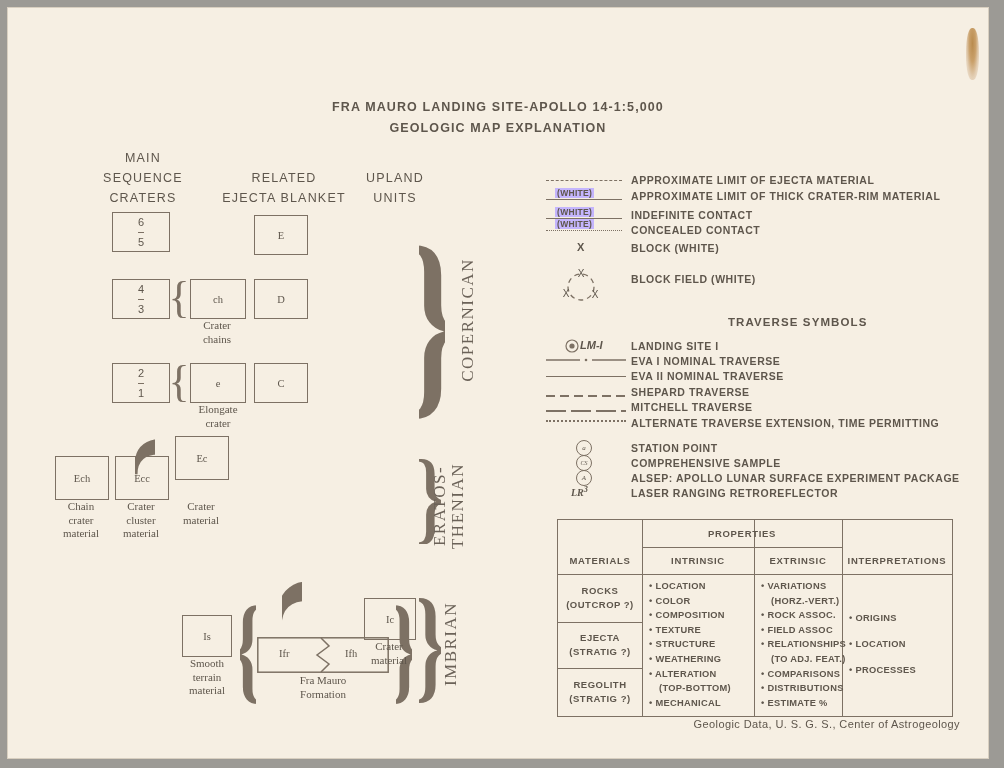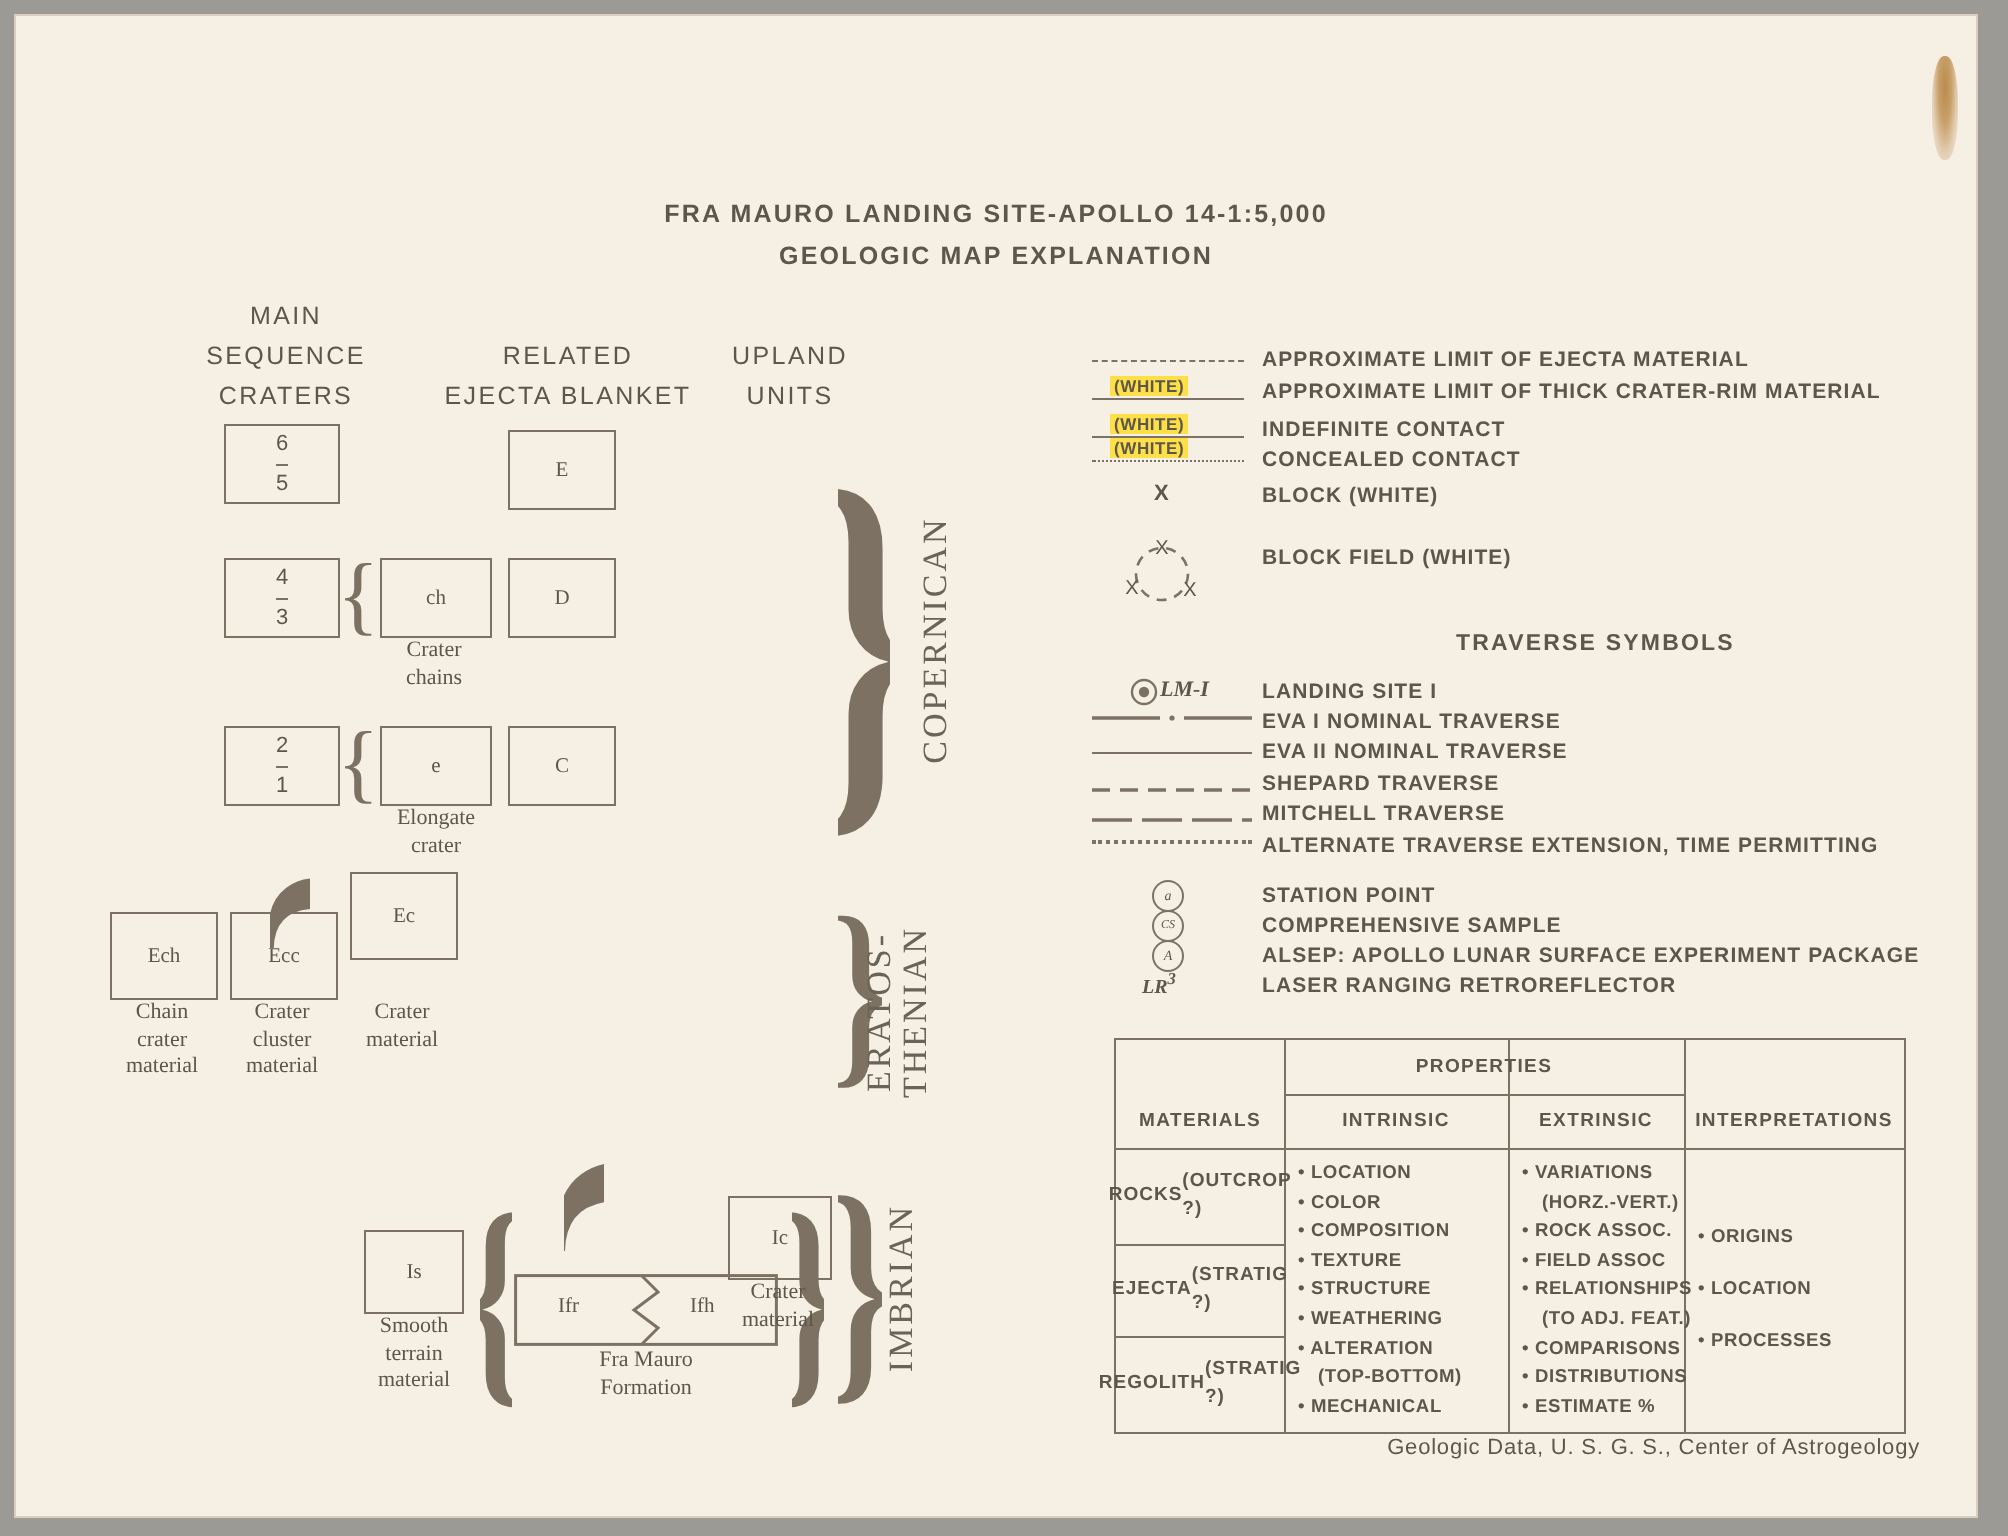--- a/index.html
+++ b/index.html
@@ -55,21 +55,21 @@
   .period{
     position:absolute;color:#6b6258;font-family:"Liberation Serif",serif;
     font-size:17px;letter-spacing:1.5px;white-space:nowrap;
     transform:rotate(-90deg);transform-origin:center center;text-align:center;
   }
   .period.two{line-height:18px;}
   
   .lrow{position:absolute;font-size:10.5px;letter-spacing:.55px;color:#5e564c;font-weight:600;}
   .whitelbl{
     position:absolute;font-size:8.5px;letter-spacing:.3px;color:#5e564c;
-    background:#fde047;padding:0 2px;font-weight:600;
+    background:#c4b5fd;padding:0 2px;font-weight:600;
   }
   .hr-solid{position:absolute;height:0;border-top:1.4px solid #7d7164;}
   .hr-dash{position:absolute;height:0;border-top:1.6px dashed #7d7164;}
   .hr-dot{position:absolute;height:0;border-top:1.6px dotted #7d7164;}
   #traverse-title{
     position:absolute;font-size:11.5px;letter-spacing:1.1px;color:#5e564c;font-weight:600;
   }
   .circsym{
     position:absolute;border:1.3px solid #7d7164;border-radius:50%;
     display:flex;align-items:center;justify-content:center;
@@ -79,21 +79,21 @@
   #tbl{
     position:absolute;left:549px;top:511px;width:396px;height:198px;
     border:1.6px solid #7d7164;box-sizing:border-box;
   }
   #tbl .cell{position:absolute;box-sizing:border-box;color:#5e564c;}
   .thead{
     display:flex;align-items:center;justify-content:center;
     font-size:9.5px;letter-spacing:.7px;font-weight:600;
   }
   .matcell{
-    display:flex;flex-direction:row;align-items:center;justify-content:center;
+    display:flex;flex-direction:column;align-items:center;justify-content:center;
     font-size:9.5px;letter-spacing:.5px;font-weight:600;line-height:14px;
   }
   .listcell{font-size:9.3px;letter-spacing:.3px;font-weight:600;line-height:14.6px;padding:5px 0 0 7px;}
   .listcell .li{white-space:nowrap;}
   .listcell .sub{padding-left:10px;white-space:nowrap;}
   .vline{position:absolute;width:0;border-left:1.5px solid #7d7164;}
   .hline{position:absolute;height:0;border-top:1.5px solid #7d7164;}
   #credit{
     position:absolute;left:0;top:710px;width:952px;text-align:right;
     font-size:11px;color:#5e564c;letter-spacing:.4px;
@@ -229,21 +229,21 @@
   <div class="lrow" style="left:623px;top:265px;">BLOCK FIELD (WHITE)</div>
 
   <div id="traverse-title" style="left:720px;top:308px;">TRAVERSE SYMBOLS</div>
 
   <div style="position:absolute;left:557px;top:331px;">
     <svg width="14" height="14">
       <circle cx="7" cy="7" r="6" fill="none" stroke="#7d7164" stroke-width="1.2"></circle>
       <circle cx="7" cy="7" r="2.6" fill="#7d7164"></circle>
     </svg>
   </div>
-  <div style="position:absolute;left:572px;top:331px;font-size:11px;font-style:italic;font-family:Liberation Serif, serif;color:#5e564c;font-weight:700;">LM-I</div>
+  <div style="position:absolute;left:572px;top:331px;font-size:11px;font-style:italic;font-family:Liberation Sans, sans-serif;color:#5e564c;font-weight:700;">LM-I</div>
   <div class="lrow" style="left:623px;top:332px;">LANDING SITE I</div>
 
   <div style="position:absolute;left:538px;top:343px;">
     <svg width="80" height="10">
         <line x1="0" y1="5" x2="34" y2="5" stroke="#7d7164" stroke-width="1.7"></line>
       <circle cx="40" cy="5" r="1.3" fill="#7d7164"></circle>
       <line x1="46" y1="5" x2="80" y2="5" stroke="#7d7164" stroke-width="1.7"></line>
       </svg>
   </div>
   <div class="lrow" style="left:623px;top:347px;">EVA I NOMINAL TRAVERSE</div>

